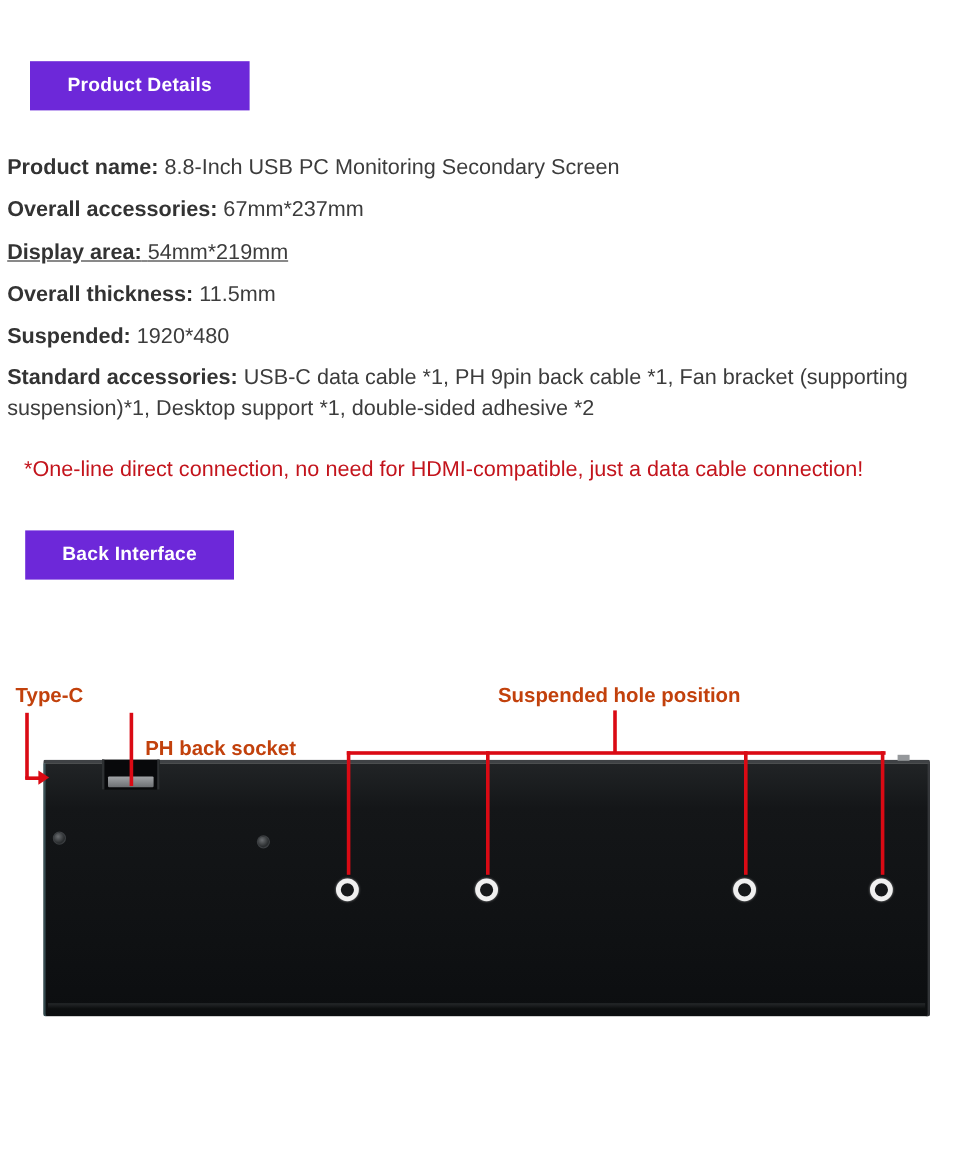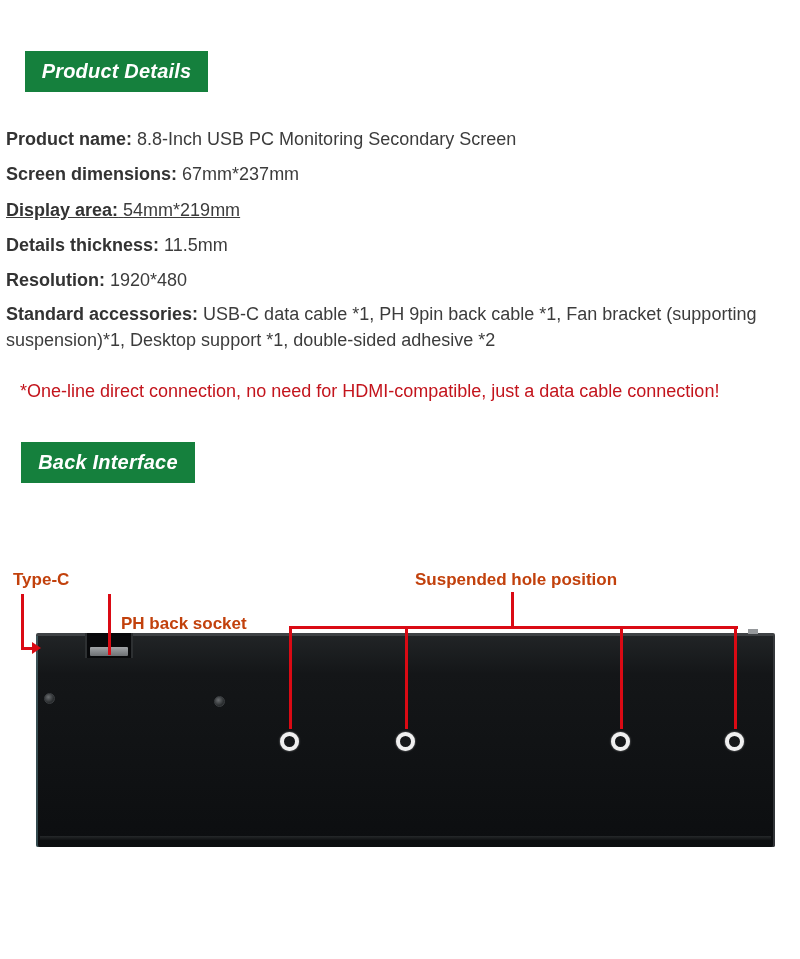--- a/index.html
+++ b/index.html
@@ -5,27 +5,26 @@
   * { margin: 0; padding: 0; box-sizing: border-box; }
   html, body { background: #ffffff; }
   body {
     width: 800px; height: 959px;
     position: relative;
     font-family: "Liberation Sans", sans-serif;
     overflow: hidden;
   }
   .badge {
     position: absolute;
-    background: #15803d;
+    background: #6d28d9;
     color: #ffffff;
-    font-size: 20px;
+    font-size: 16px;
     font-weight: bold;
     display: flex; align-items: center; justify-content: center;
     letter-spacing: 0.2px;
-    font-style: italic;
   }
   #badge-product { left: 25px; top: 51px; width: 183px; height: 41px; }
   #badge-back { left: 21px; top: 442px; width: 174px; height: 41px; }
 
   .spec-row {
     position: absolute;
     left: 6px;
     width: 778px;
     font-size: 18px;
     line-height: 26px;
@@ -142,33 +141,33 @@
 </head>
 <body>
 
 <div class="badge" id="badge-product">Product Details</div>
 
 <div class="spec-row" id="spec-0">
   <span class="lbl">Product name:</span>
   <span class="val">8.8-Inch USB PC Monitoring Secondary Screen</span>
 </div>
 <div class="spec-row" id="spec-1">
-  <span class="lbl">Screen dimensions:</span>
+  <span class="lbl">Overall accessories:</span>
   <span class="val">67mm*237mm</span>
 </div>
 <div class="spec-row" id="spec-2">
   <span class="lbl">Display area:</span>
   <span class="val">54mm*219mm</span>
 </div>
 <div class="spec-row" id="spec-3">
-  <span class="lbl">Details thickness:</span>
+  <span class="lbl">Overall thickness:</span>
   <span class="val">11.5mm</span>
 </div>
 <div class="spec-row" id="spec-4">
-  <span class="lbl">Resolution:</span>
+  <span class="lbl">Suspended:</span>
   <span class="val">1920*480</span>
 </div>
 <div class="spec-row" id="spec-5">
   <span class="lbl">Standard accessories:</span>
   <span class="val">USB-C data cable *1, PH 9pin back cable *1, Fan bracket (supporting suspension)*1, Desktop support *1, double-sided adhesive *2</span>
 </div>
 
 <div id="note">*One-line direct connection, no need for HDMI-compatible, just a data cable connection!</div>
 
 <div class="badge" id="badge-back">Back Interface</div>

